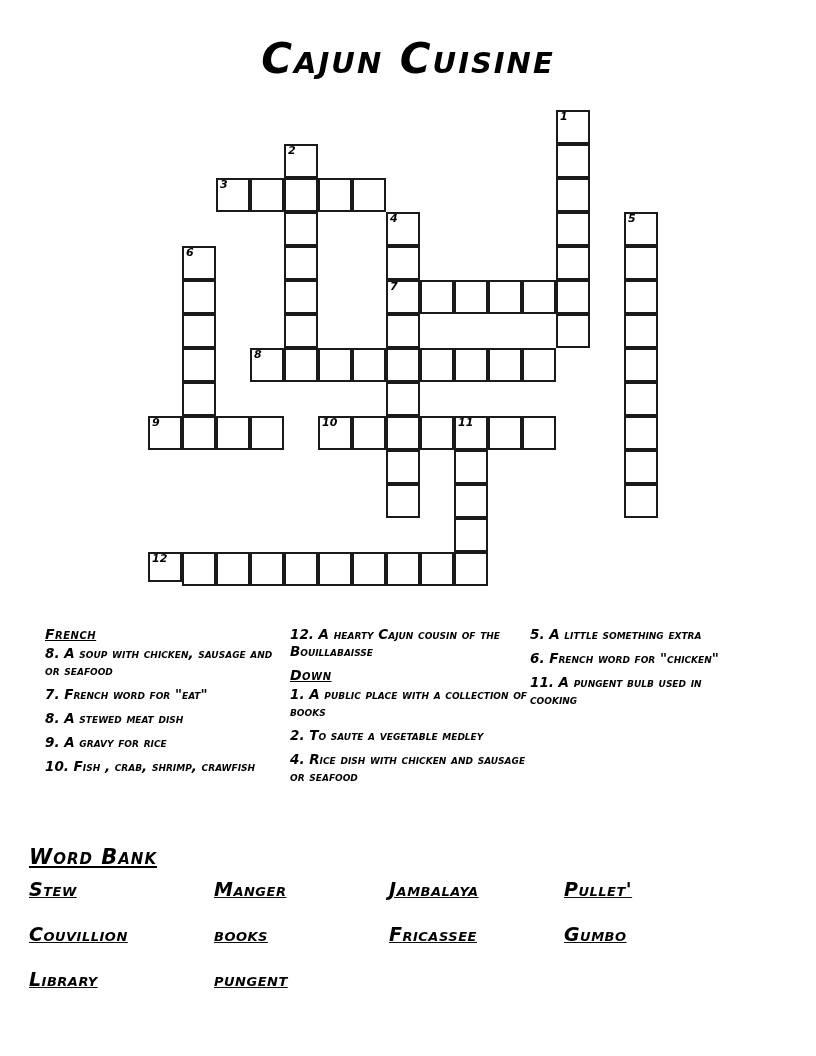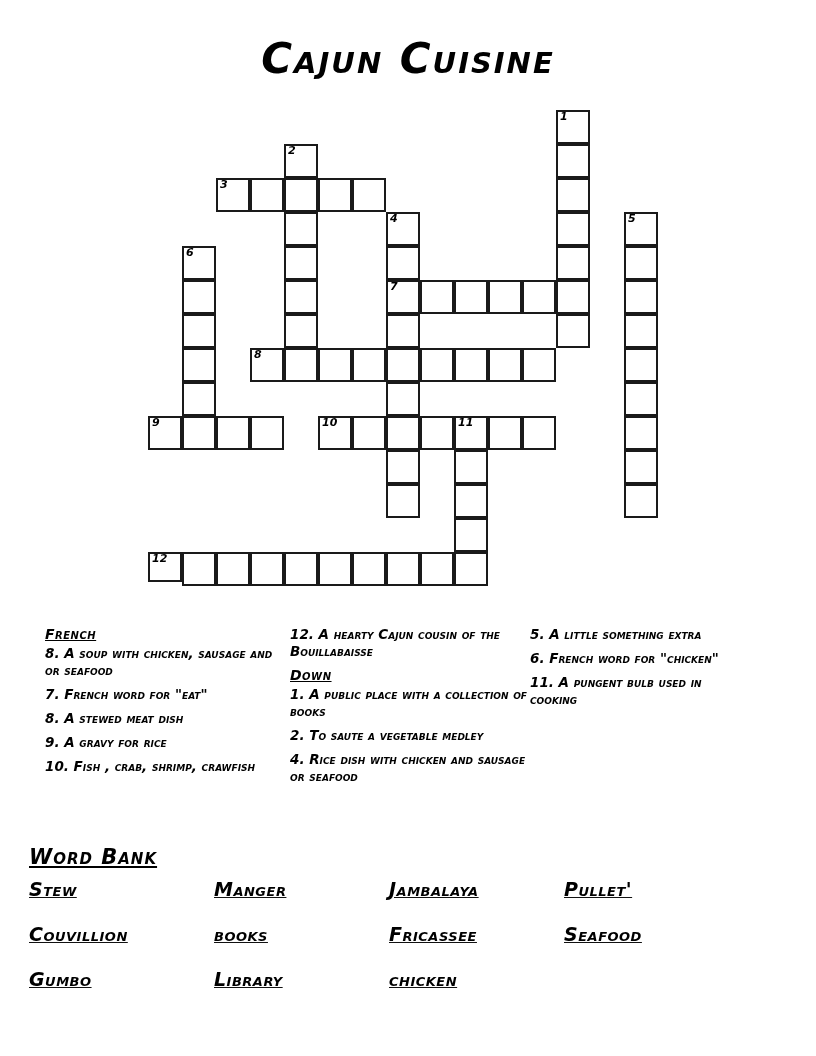--- a/index.html
+++ b/index.html
@@ -270,18 +270,17 @@
 <div id="word-bank">
   <div id="word-bank-title">Word Bank</div>
   <div id="word-bank-grid">
       <div class="word-bank-item">Stew</div>
       <div class="word-bank-item">Manger</div>
       <div class="word-bank-item">Jambalaya</div>
       <div class="word-bank-item">Pullet'</div>
       <div class="word-bank-item">Couvillion</div>
       <div class="word-bank-item">books</div>
       <div class="word-bank-item">Fricassee</div>
-      <div class="word-bank-item">Seafood</div>
       <div class="word-bank-item">Gumbo</div>
       <div class="word-bank-item">Library</div>
-      <div class="word-bank-item">chicken</div>
+      <div class="word-bank-item">pungent</div>
     </div>
 </div>
 
 </body></html>

